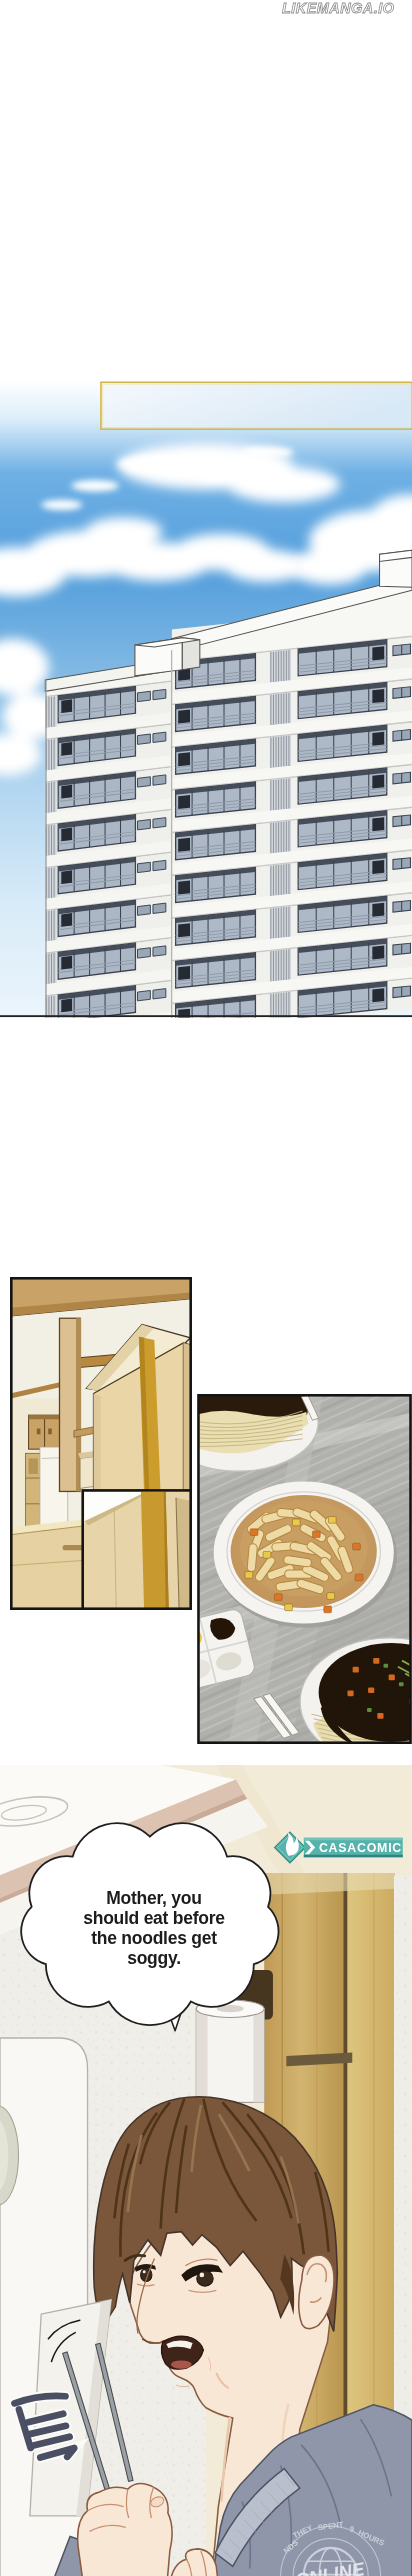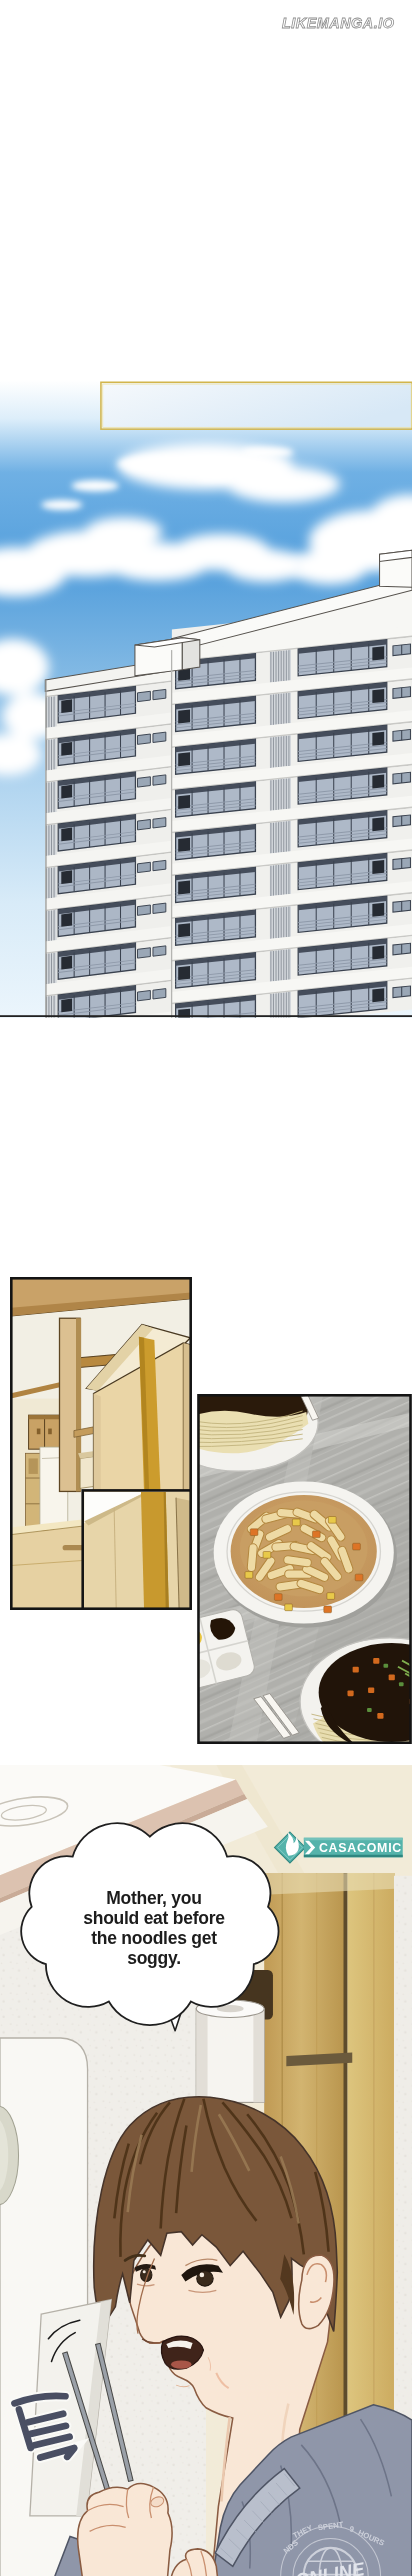--- a/index.html
+++ b/index.html
@@ -2,21 +2,21 @@
 <html style="font-size:8.2px"><head>
 <meta charset="utf-8">
 <style>
   html,body{margin:0;padding:0;}
   body{width:412px;height:2921px;position:relative;background:#ffffff;font-family:"Liberation Sans",sans-serif;overflow:hidden;}
   .abs{position:absolute;}
 </style>
 </head>
 <body>
 
-<div class="abs" style="left:282px;top:15px;width:130px;height:17.5px;font-style:italic;font-weight:bold;font-size:14.4px;letter-spacing:0.5px;color:#ffffff;-webkit-text-stroke:0.8px #8f8f8f;white-space:nowrap;">LIKEMANGA.IO</div>
+<div class="abs" style="left:282px;top:0;width:130px;height:17.5px;font-style:italic;font-weight:bold;font-size:14.4px;letter-spacing:0.5px;color:#ffffff;-webkit-text-stroke:0.8px #8f8f8f;white-space:nowrap;">LIKEMANGA.IO</div>
 
 <div class="abs" style="left:0;top:380px;width:412px;height:638px;">
 <svg width="412" height="638" viewBox="0 738 800 1238" xmlns="http://www.w3.org/2000/svg">
 <defs>
 <linearGradient id="skyg" x1="0" y1="738" x2="0" y2="1976" gradientUnits="userSpaceOnUse">
 <stop offset="0" stop-color="#ffffff"></stop>
           <stop offset="0.06" stop-color="#ddeefa"></stop>
 <stop offset="0.145" stop-color="#6fb0e4"></stop>
           <stop offset="0.30" stop-color="#549fdc"></stop>
 <stop offset="0.46" stop-color="#82b9e4"></stop>

